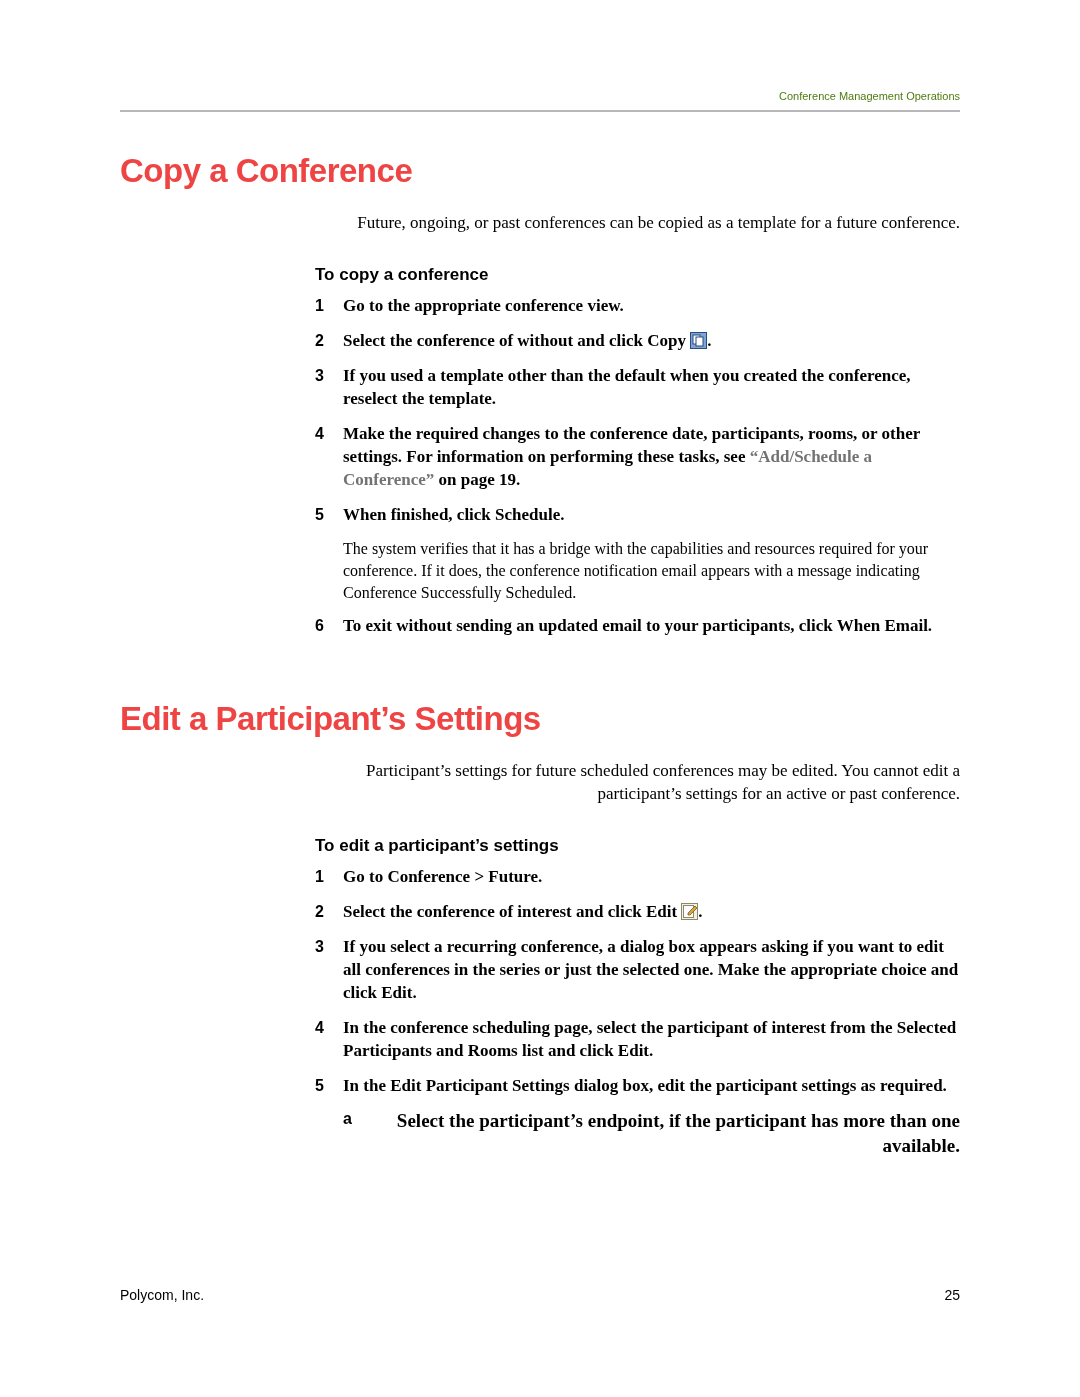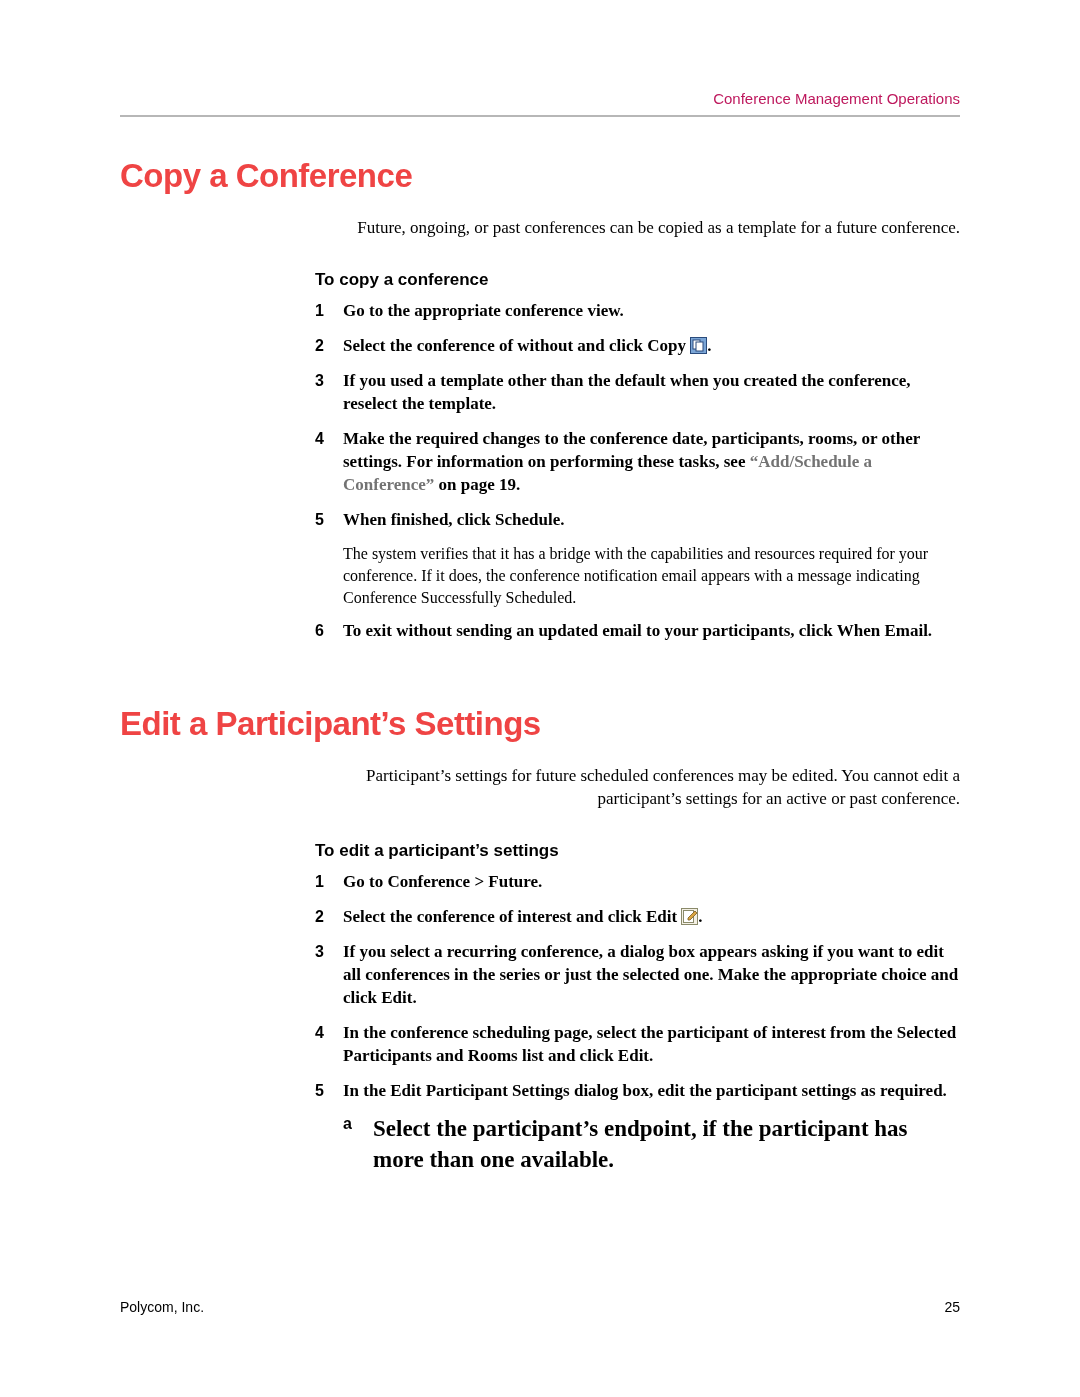--- a/index.html
+++ b/index.html
@@ -15,22 +15,22 @@
   }
   .page {
     padding: 90px 120px 0 120px;
     box-sizing: border-box;
     position: relative;
     height: 100%;
   }
   .header-right {
     text-align: right;
     font-family: "Trebuchet MS", "Lucida Sans", sans-serif;
-    font-size: 15px;
-    color: #be185d;
+    font-size: 11px;
+    color: #4d7c0f;
     margin-bottom: 8px;
   }
   .rule {
     border: none;
     border-top: 2px solid #b7b7b7;
     margin: 0 0 40px 0;
   }
   h1 {
     font-family: "Trebuchet MS", "Futura", "Lucida Sans", sans-serif;
     font-weight: bold;
@@ -80,25 +80,26 @@
     font-size: 16px;
   }
   ol.substeps {
     list-style: none;
     padding: 0;
     margin: 10px 0 0 0;
     counter-reset: sub;
   }
   ol.substeps > li {
     counter-increment: sub;
-    font-size: 23px;
+    font-size: 19px;
     line-height: 1.35;
     margin: 0 0 10px 0;
     padding-left: 30px;
     position: relative;
+    text-align: right;
   }
   ol.substeps > li::before {
     content: counter(sub, lower-alpha);
     position: absolute;
     left: 0;
     top: 0;
     font-family: "Trebuchet MS", "Lucida Sans", sans-serif;
     font-weight: bold;
     font-size: 16px;
   }
@@ -115,21 +116,21 @@
   .icon {
     display: inline-block;
     vertical-align: -3px;
     width: 17px;
     height: 17px;
   }
   .footer {
     position: absolute;
     left: 120px;
     right: 120px;
-    bottom: 82px;
+    bottom: 94px;
     font-family: "Trebuchet MS", "Lucida Sans", sans-serif;
     font-size: 14px;
     display: flex;
     justify-content: space-between;
   }
   .section-gap { height: 50px; }
 </style>
 </head>
 <body>
 

